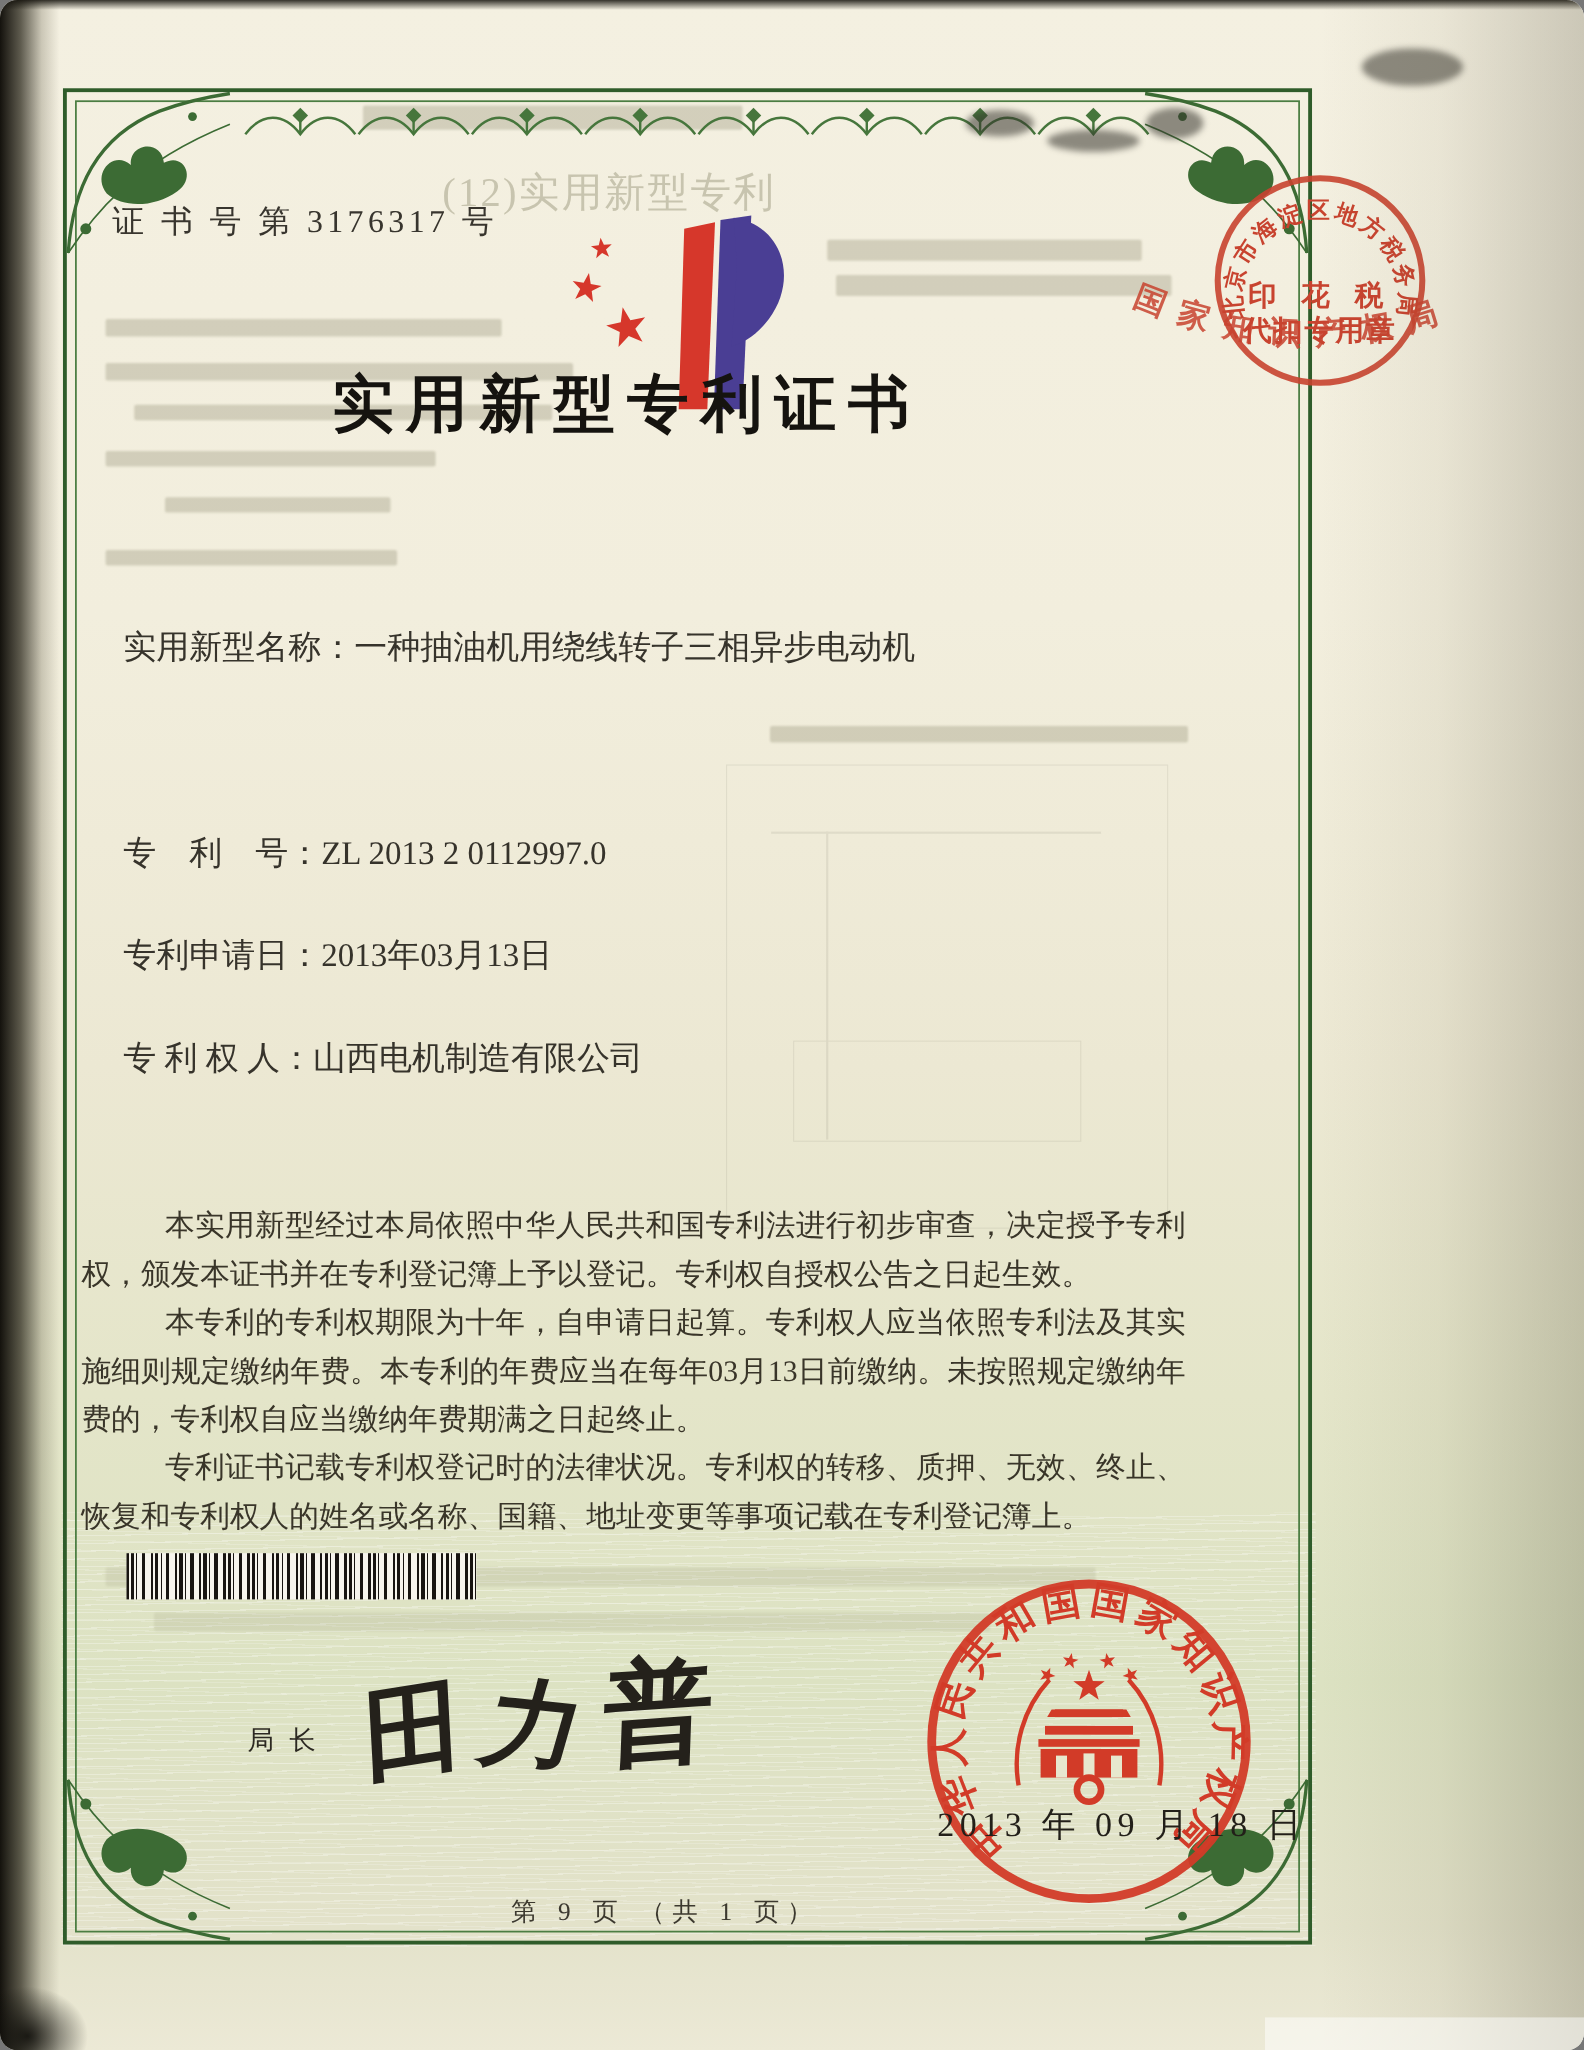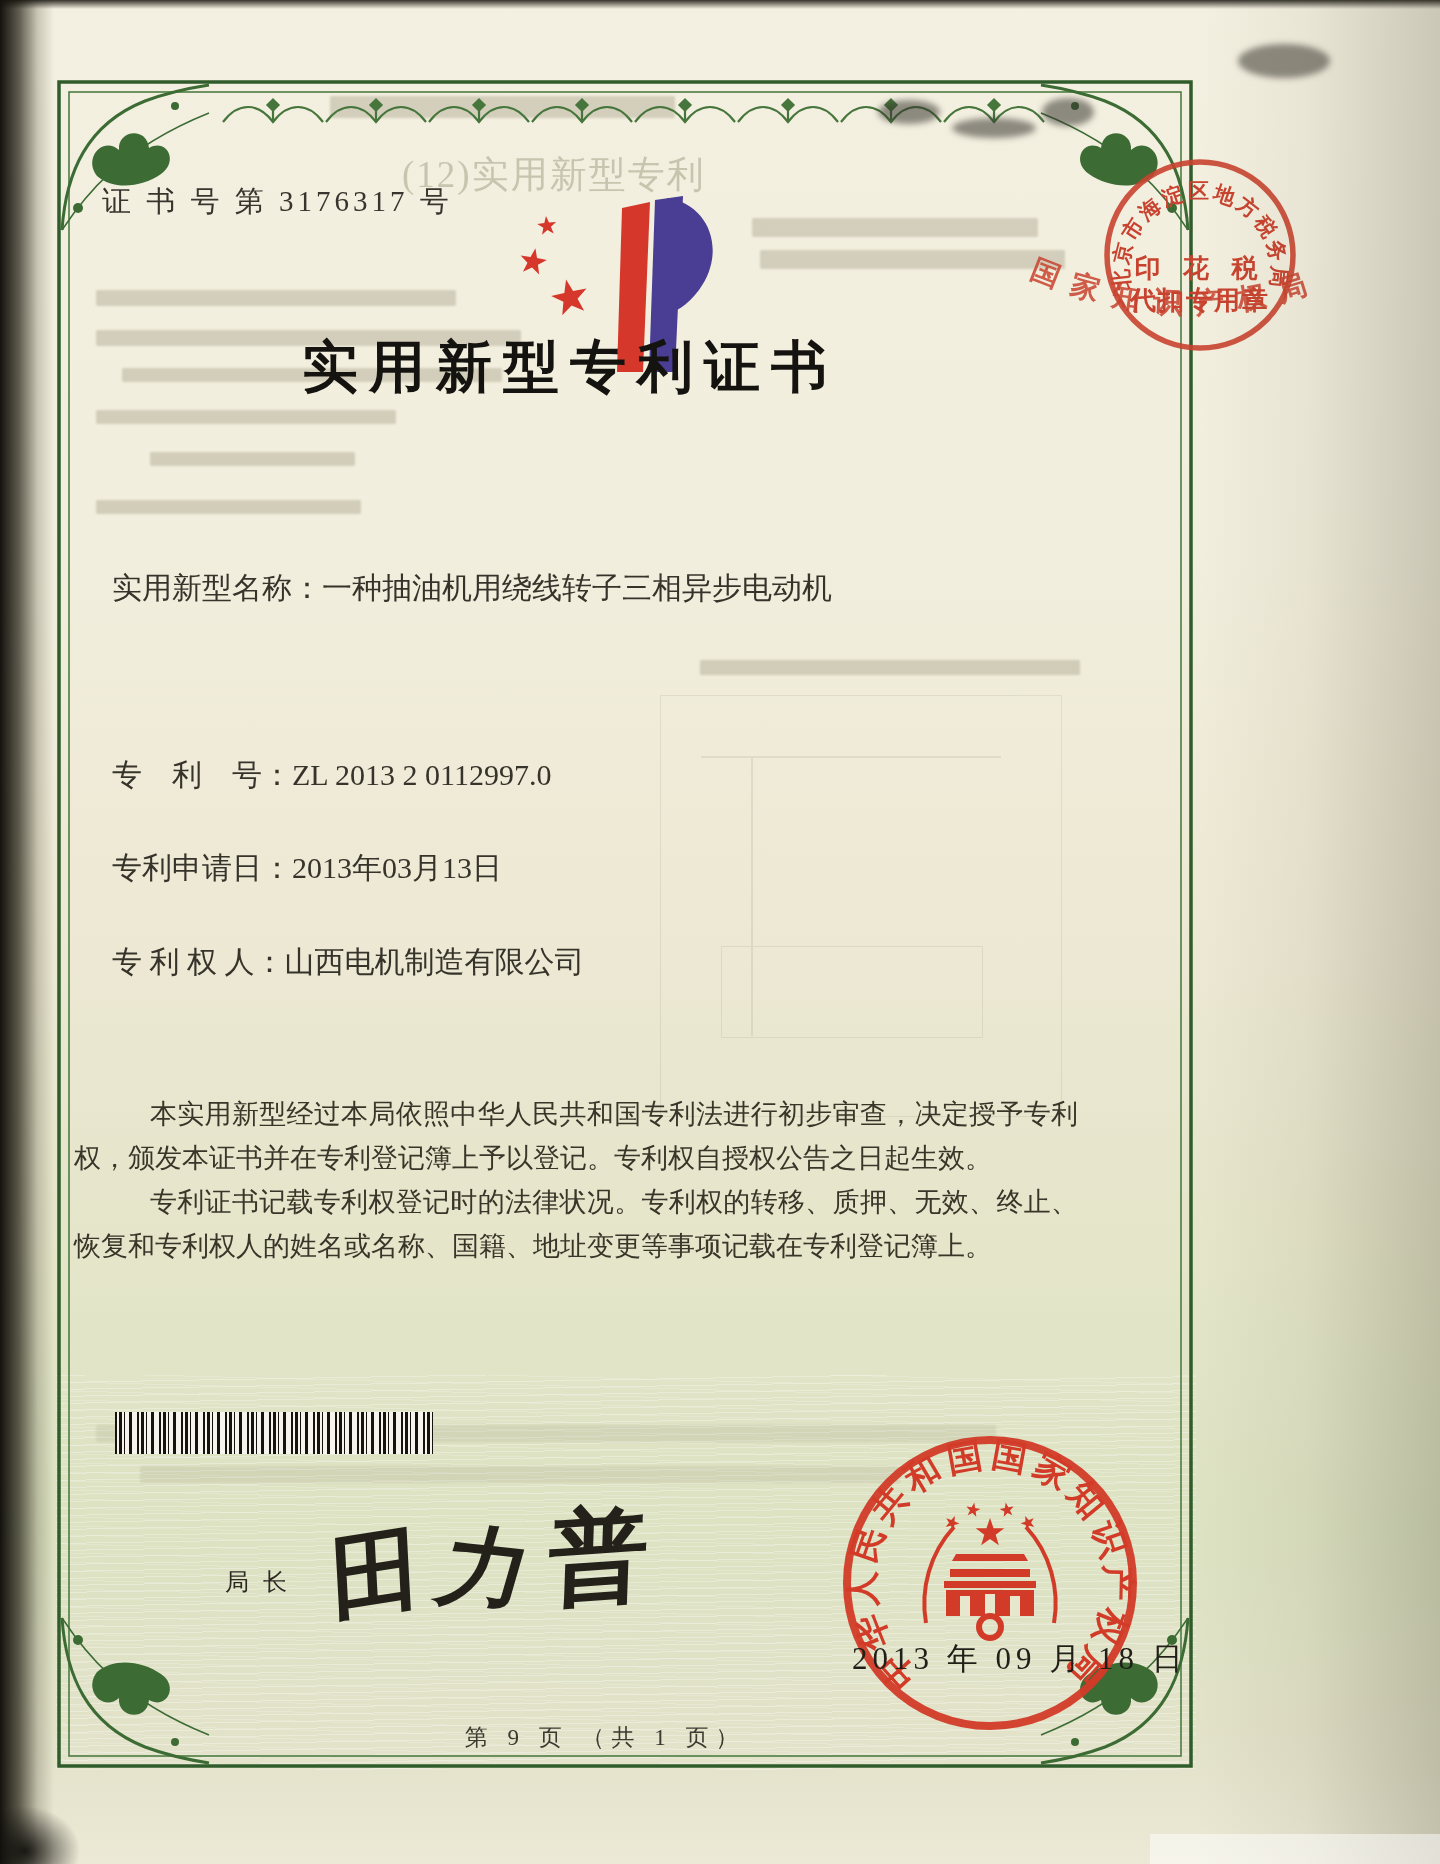--- a/index.html
+++ b/index.html
@@ -1,17 +1,17 @@
 <!DOCTYPE html>
 <html><head>
 <meta charset="utf-8">
 <style>
   html,body{margin:0;padding:0;background:#777;}
   .stage{position:relative;width:1440px;height:1864px;overflow:hidden;
-         font-family:"Liberation Serif","DejaVu Serif",serif;background:#ffffff;}
+         font-family:"Liberation Serif","DejaVu Serif",serif;background:#ffffff;border-radius:16px;}
   .abs{position:absolute;}
   
   .paper{left:0;top:0;width:1440px;height:1864px;
     background:linear-gradient(180deg,#f4f0e1 0%,#f2eedd 30%,#ece8d3 52%,#e4e5c9 68%,#dce2c2 82%,#e3e2ca 94%,#ece9d6 100%);}
   
   .guilloche{left:56px;top:1375px;width:1140px;height:395px;opacity:.55;
     background:
       repeating-linear-gradient(179deg,rgba(255,255,255,.55) 0 1px,rgba(255,255,255,0) 1px 7px),
       repeating-linear-gradient(181.5deg,rgba(255,255,255,.35) 0 1px,rgba(255,255,255,0) 1px 9px);}
   
@@ -139,20 +139,21 @@
 
   <div class="abs title" style="left:0px;top:330px;width:1140px;">实用新型专利证书</div>
 
   <div class="abs field" style="left:112px;top:568px;">实用新型名称：一种抽油机用绕线转子三相异步电动机</div>
   <div class="abs field" style="left:112px;top:755px;">专　利　号：ZL 2013 2 0112997.0</div>
   <div class="abs field" style="left:112px;top:848px;">专利申请日：2013年03月13日</div>
   <div class="abs field" style="left:112px;top:942px;">专 利 权 人：山西电机制造有限公司</div>
 
   <div class="abs bodytext" style="left:74px;top:1092px;">
     <p>本实用新型经过本局依照中华人民共和国专利法进行初步审查，决定授予专利权，颁发本证书并在专利登记簿上予以登记。专利权自授权公告之日起生效。</p>
+    <p>本专利的专利权期限为十年，自申请日起算。专利权人应当依照专利法及其实施细则规定缴纳年费。本专利的年费应当在每年03月13日前缴纳。未按照规定缴纳年费的，专利权自应当缴纳年费期满之日起终止。</p>
     <p>专利证书记载专利权登记时的法律状况。专利权的转移、质押、无效、终止、恢复和专利权人的姓名或名称、国籍、地址变更等事项记载在专利登记簿上。</p>
   </div>
 
   <div class="abs barcode" style="left:115px;top:1412px;"></div>
 
   <div class="abs sigtitle" style="left:225px;top:1566px;">局长</div>
   <div class="abs sig" style="left:330px;top:1505px;width:340px;">
     <span style="font-size:92px;transform:rotate(-9deg) skewX(-6deg);">田</span>
     <span style="font-size:88px;transform:rotate(6deg) skewX(-10deg) translateY(-6px);margin-left:14px;">力</span>
     <span style="font-size:100px;transform:rotate(-4deg) skewX(-6deg) translateY(-14px);margin-left:16px;">普</span>

